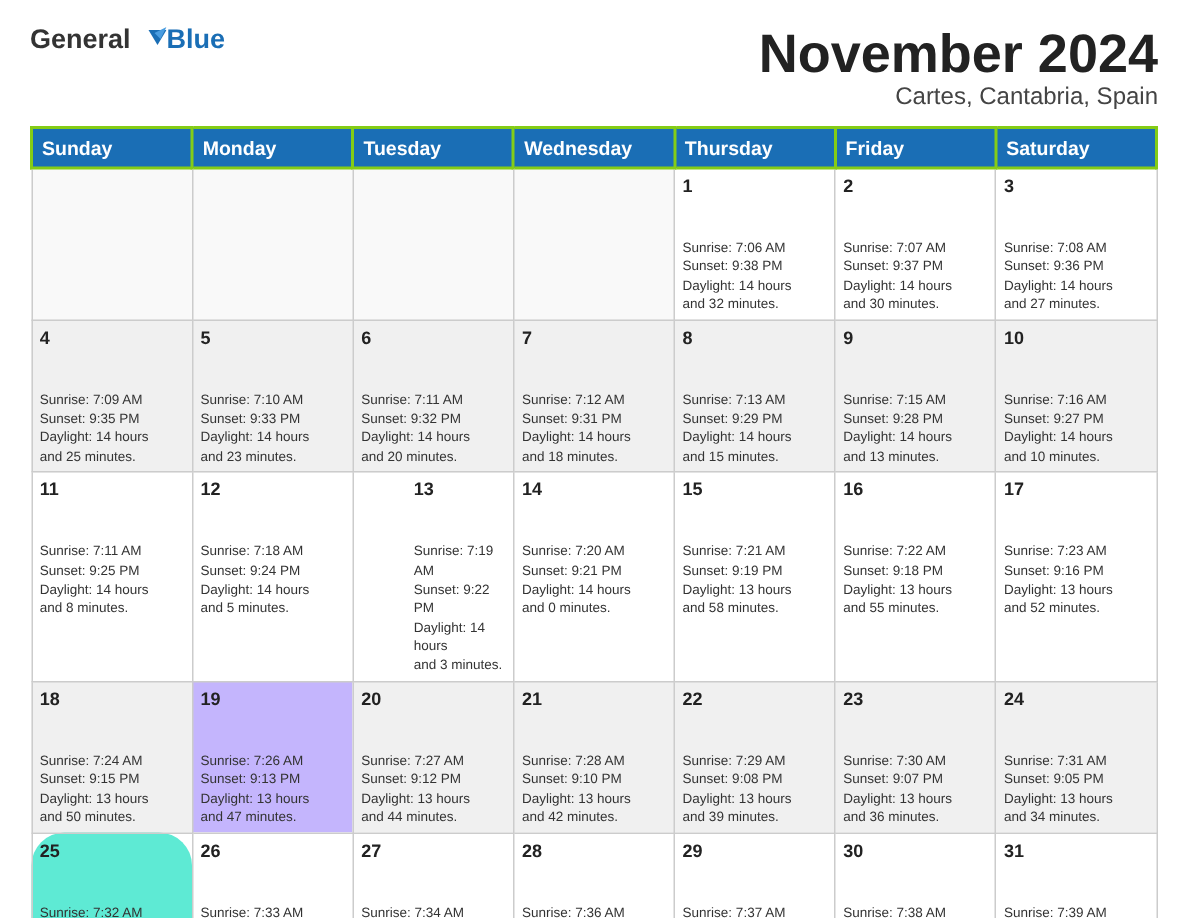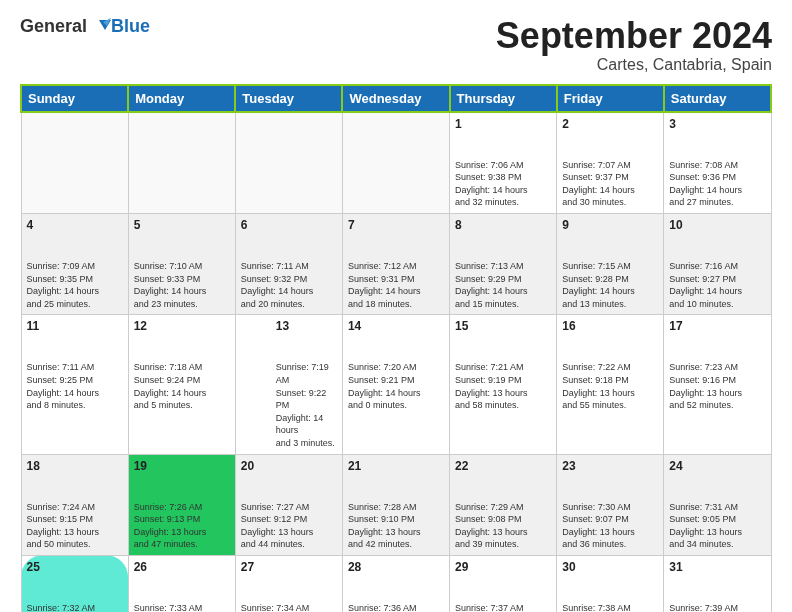--- a/index.html
+++ b/index.html
@@ -108,21 +108,21 @@
       <span style="font-size:18px;font-weight:bold;color:#333;">General</span>
       <svg width="22" height="22" viewBox="0 0 22 22">
         <polygon points="10,4 22,4 16,14" fill="#1a6eb5"></polygon>
         <polygon points="14,6 22,2 18,10" fill="#4a9de0"></polygon>
       </svg>
     </div>
     <span style="font-size:18px;font-weight:bold;color:#1a6eb5;">Blue</span>
   </div>
 </div>
     <div class="title-block">
-      <div class="main-title">September 2024</div>
+      <div class="main-title">November 2024</div>
       <div class="subtitle">Cartes, Cantabria, Spain</div>
     </div>
   </div>
 
   <table class="calendar">
     <thead>
       <tr>
       <th>Sunday</th>
           <th>Monday</th>
           <th>Tuesday</th>
@@ -263,21 +263,21 @@
           </td>
         </tr>
         <tr>
           <td style="background: rgb(240, 240, 240);">
             <span class="day-num">18</span>
             <div class="day-info" style="white-space: pre-line;">Sunrise: 7:24 AM
 Sunset: 9:15 PM
 Daylight: 13 hours
 and 50 minutes.</div>
           </td>
-          <td style="background: #22c55e;">
+          <td style="background: #c4b5fd;">
             <span class="day-num">19</span>
             <div class="day-info" style="white-space: pre-line;">Sunrise: 7:26 AM
 Sunset: 9:13 PM
 Daylight: 13 hours
 and 47 minutes.</div>
           </td>
           <td style="background: rgb(240, 240, 240);">
             <span class="day-num">20</span>
             <div class="day-info" style="white-space: pre-line;">Sunrise: 7:27 AM
 Sunset: 9:12 PM

